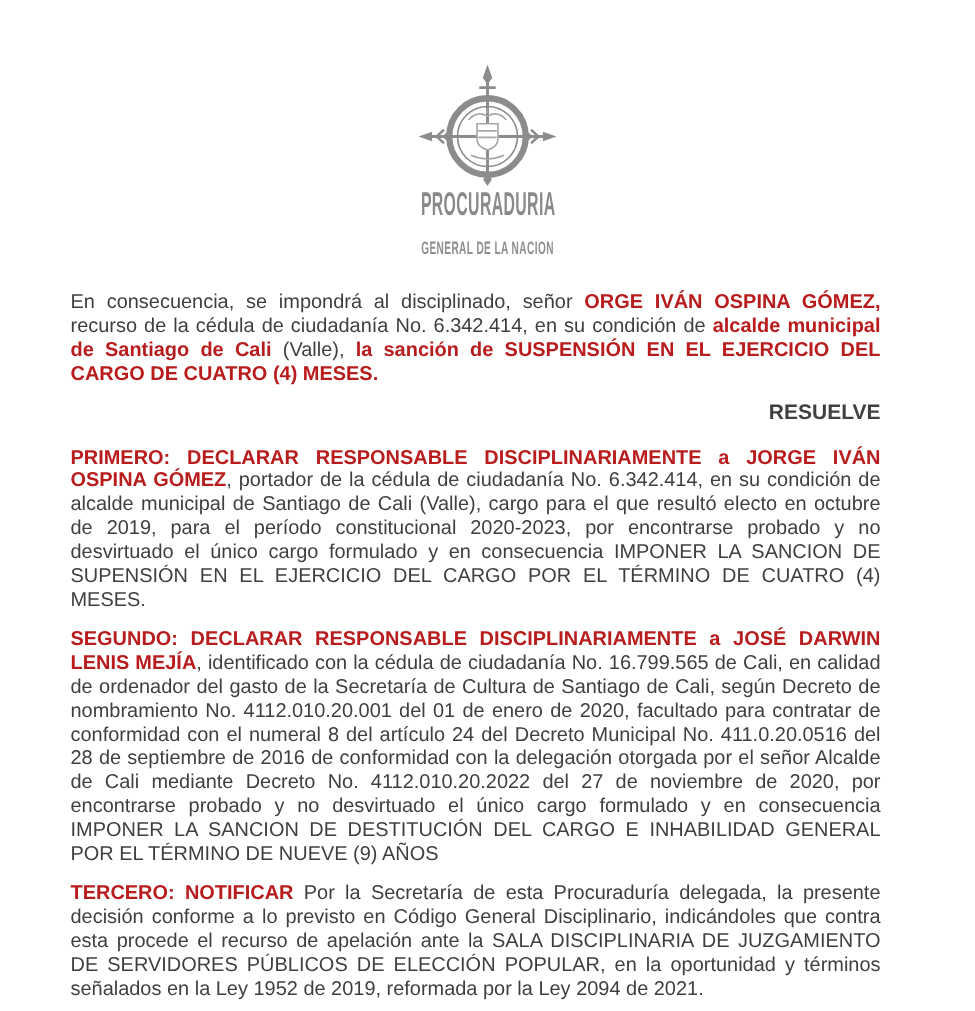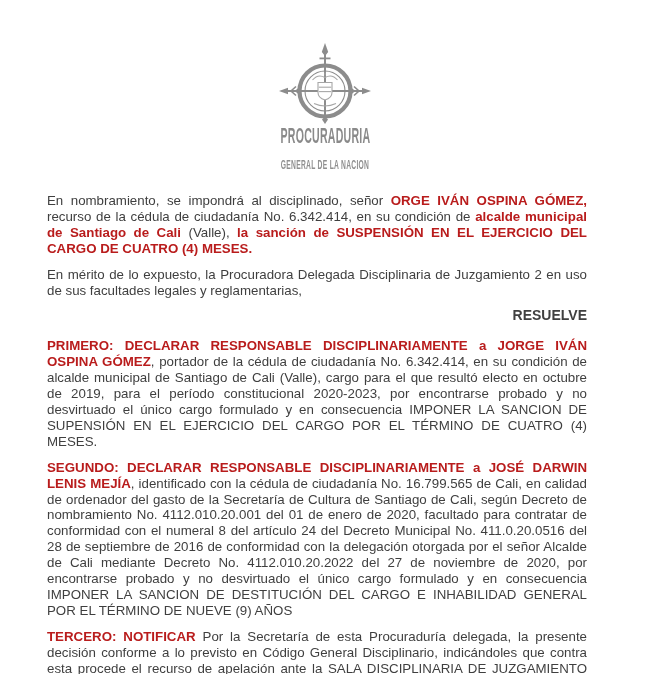--- a/index.html
+++ b/index.html
@@ -96,23 +96,22 @@
     <div class="wm1">
       <span>PROCURADURIA</span>
     </div>
     <div class="wm2">
       <span>GENERAL DE LA NACION</span>
     </div>
   </div>
 
   <div class="doc-body">
 
-    <p><span>En nombramiento, se impondrá al disciplinado, señor </span><strong>ORGE IVÁN OSPINA GÓMEZ,</strong><span> recurso de la cédula de ciudadanía No. 6.342.414, en su condición de </span><strong>alcalde municipal de Santiago de Cali</strong><span> (Valle), </span><strong>la sanción de SUSPENSIÓN EN EL EJERCICIO DEL CARGO DE CUATRO (4) MESES.</strong></p>
+    <p><span>En consecuencia, se impondrá al disciplinado, señor </span><strong>ORGE IVÁN OSPINA GÓMEZ,</strong><span> recurso de la cédula de ciudadanía No. 6.342.414, en su condición de </span><strong>alcalde municipal de Santiago de Cali</strong><span> (Valle), </span><strong>la sanción de SUSPENSIÓN EN EL EJERCICIO DEL CARGO DE CUATRO (4) MESES.</strong></p>
 
-    <p><span>En mérito de lo expuesto, la Procuradora Delegada Disciplinaria de Juzgamiento 2 en uso de sus facultades legales y reglamentarias,</span></p>
 
     <div class="heading">RESUELVE</div>
 
     <p><strong>PRIMERO: DECLARAR RESPONSABLE DISCIPLINARIAMENTE a JORGE IVÁN OSPINA GÓMEZ</strong><span>, portador de la cédula de ciudadanía No. 6.342.414, en su condición de alcalde municipal de Santiago de Cali (Valle), cargo para el que resultó electo en octubre de 2019, para el período constitucional 2020-2023, por encontrarse probado y no desvirtuado el único cargo formulado y en consecuencia IMPONER LA SANCION DE SUPENSIÓN EN EL EJERCICIO DEL CARGO POR EL TÉRMINO DE CUATRO (4) MESES.</span></p>
 
     <p><strong>SEGUNDO: DECLARAR RESPONSABLE DISCIPLINARIAMENTE a JOSÉ DARWIN LENIS MEJÍA</strong><span>, identificado con la cédula de ciudadanía No. 16.799.565 de Cali, en calidad de ordenador del gasto de la Secretaría de Cultura de Santiago de Cali, según Decreto de nombramiento No. 4112.010.20.001 del 01 de enero de 2020, facultado para contratar de conformidad con el numeral 8 del artículo 24 del Decreto Municipal No. 411.0.20.0516 del 28 de septiembre de 2016 de conformidad con la delegación otorgada por el señor Alcalde de Cali mediante Decreto No. 4112.010.20.2022 del 27 de noviembre de 2020, por encontrarse probado y no desvirtuado el único cargo formulado y en consecuencia IMPONER LA SANCION DE DESTITUCIÓN DEL CARGO E INHABILIDAD GENERAL POR EL TÉRMINO DE NUEVE (9) AÑOS</span></p>
 
     <p><strong>TERCERO: NOTIFICAR</strong><span> Por la Secretaría de esta Procuraduría delegada, la presente decisión conforme a lo previsto en Código General Disciplinario, indicándoles que contra esta procede el recurso de apelación ante la SALA DISCIPLINARIA DE JUZGAMIENTO DE SERVIDORES PÚBLICOS DE ELECCIÓN POPULAR, en la oportunidad y términos señalados en la Ley 1952 de 2019, reformada por la Ley 2094 de 2021.</span></p>
 
   </div>

